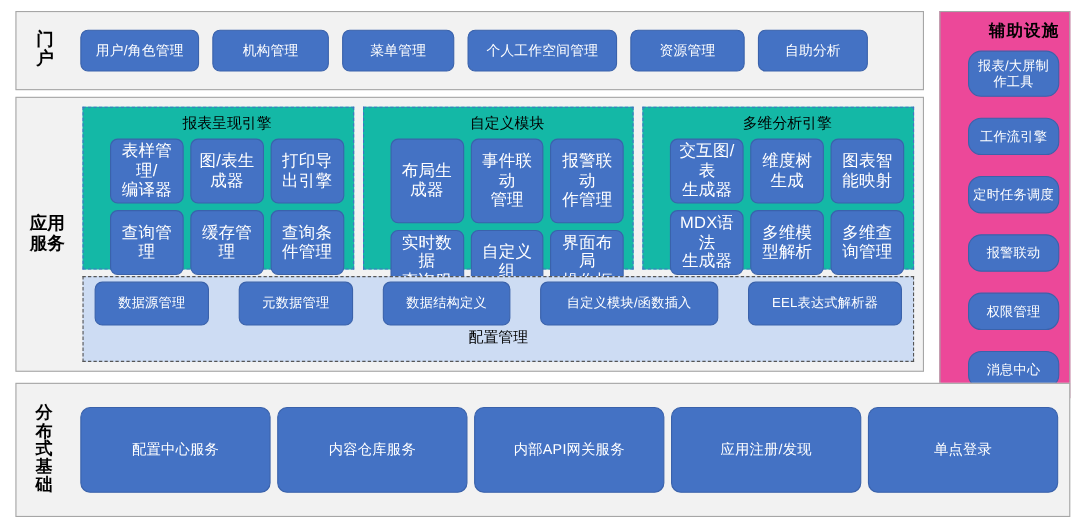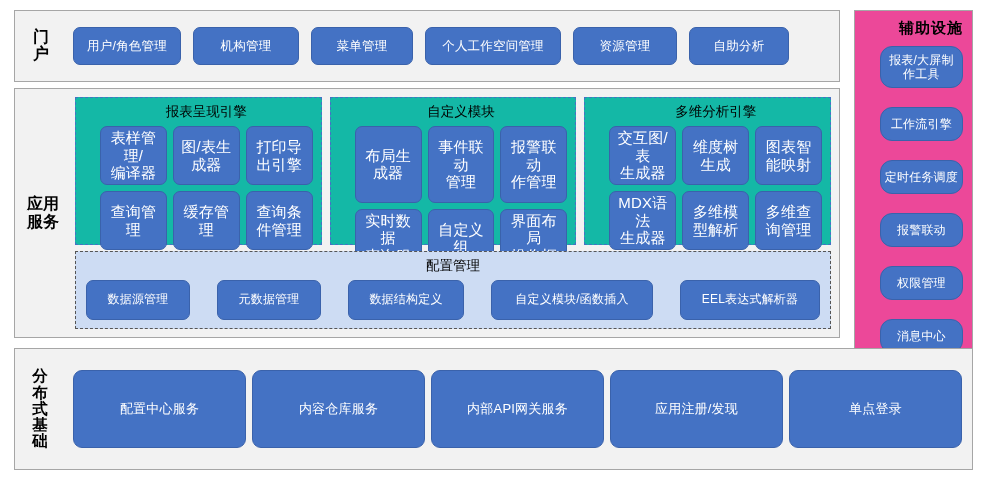--- a/index.html
+++ b/index.html
@@ -324,28 +324,28 @@
           <div class="chip">多维模
 型解析</div>
           <div class="chip">多维查
 询管理</div>
         </div>
       </div>
 
     </div>
 
     <div id="config">
-      <div id="config-title">配置管理</div>
       <div id="config-row">
         <div class="chip" style="width:104px">数据源管理</div>
         <div class="chip" style="width:104px">元数据管理</div>
         <div class="chip" style="width:116px">数据结构定义</div>
         <div class="chip" style="width:162px">自定义模块/函数插入</div>
         <div class="chip" style="width:140px">EEL表达式解析器</div>
       </div>
+      <div id="config-title">配置管理</div>
     </div>
   </div>
 
   <div id="row3" class="band">
     <div class="vlabel">
       <span>分
 布
 式
 基
 础</span>

